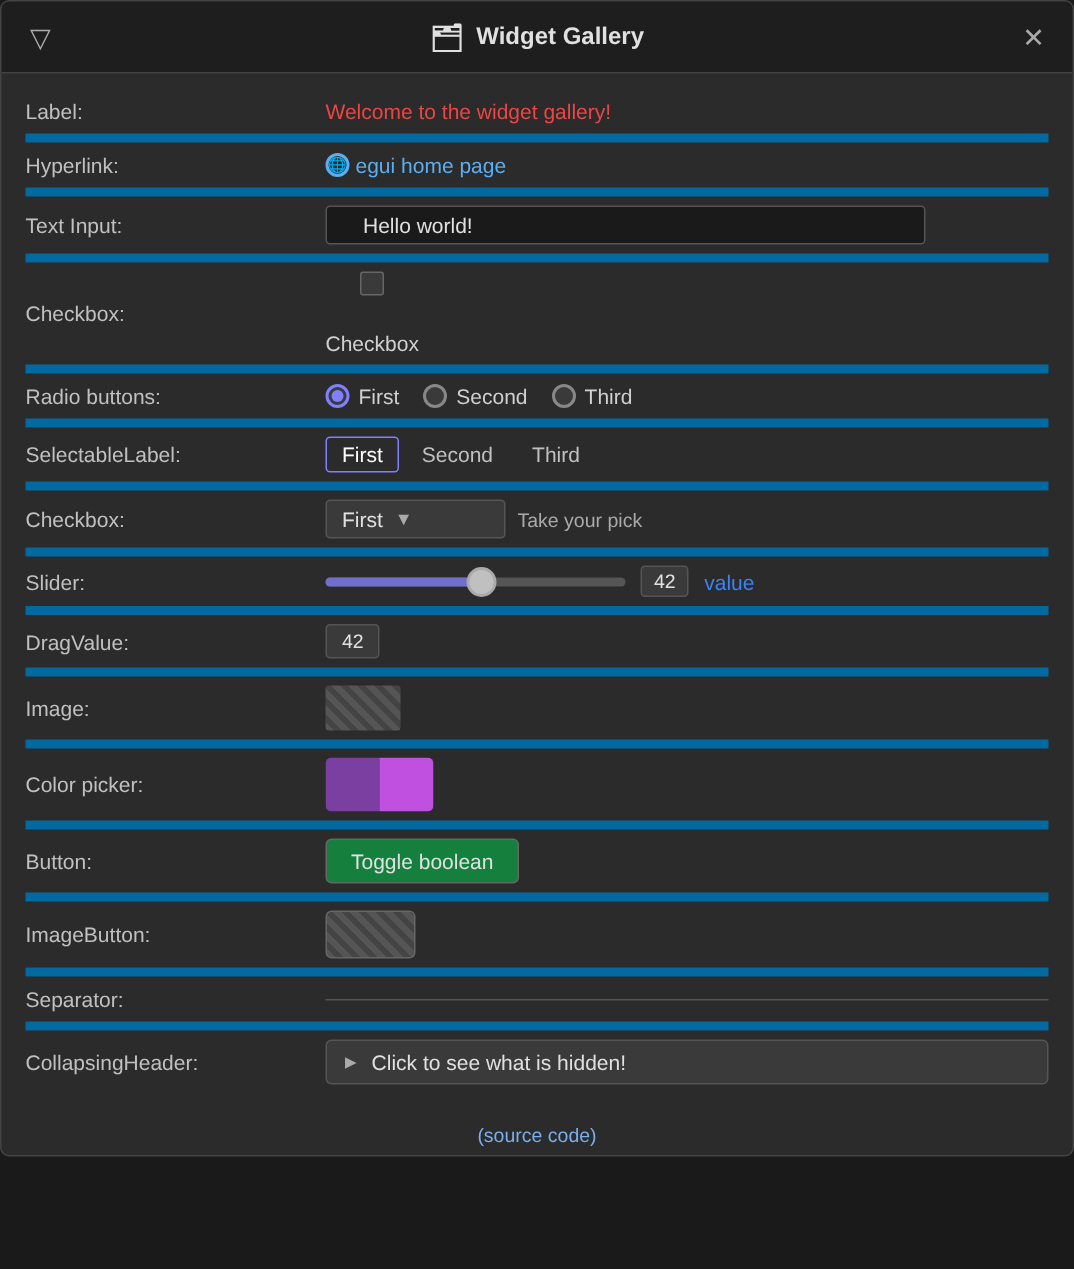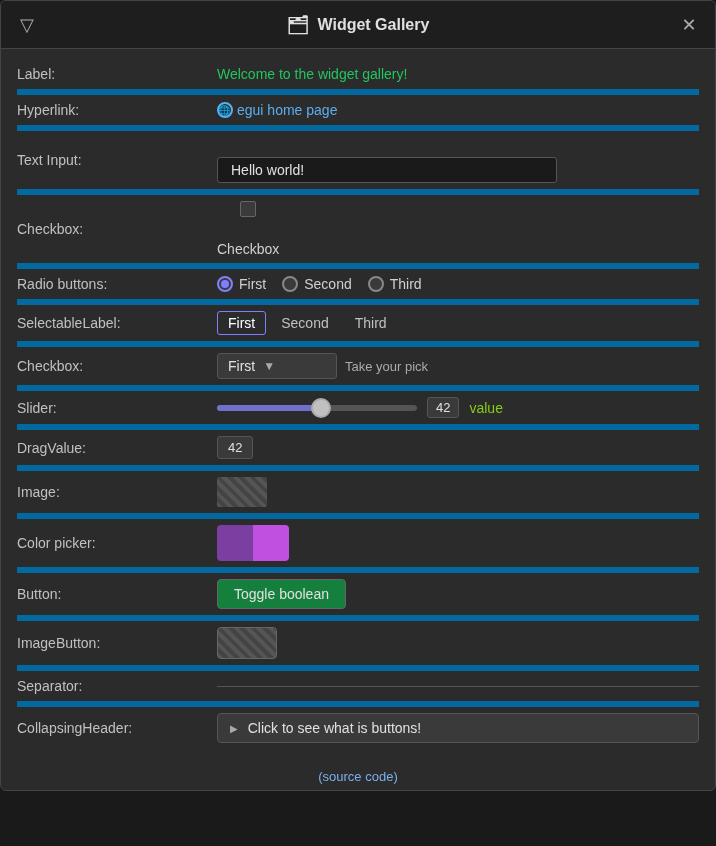--- a/index.html
+++ b/index.html
@@ -87,21 +87,21 @@
     }
     .value-col {
       display: flex;
       align-items: center;
       flex: 1;
       gap: 8px;
       flex-wrap: wrap;
     }
     
     .static-text {
-      color: #22c55e;
+      color: #ef4444;
     }
     
     .hyperlink {
       color: #5baef0;
       text-decoration: none;
       display: flex;
       align-items: center;
       gap: 4px;
     }
     .globe-icon {
@@ -114,25 +114,24 @@
       justify-content: center;
       font-size: 10px;
       color: #5baef0;
     }
     
     .text-input {
       background: #1a1a1a;
       border: 1px solid #555;
       border-radius: 3px;
       color: #e0e0e0;
-      padding: 4px 13px;
-      font-size: 14px;
-      width: 340px;
+      padding: 4px 24px;
+      font-size: 14px;
+      width: 400px;
       outline: none;
-      margin-top: 20px;
     }
     
     .checkbox-container {
       display: flex;
       align-items: center;
       gap: 24px;
       cursor: pointer;
       flex-direction: column;
     }
     .custom-checkbox {
@@ -252,21 +251,21 @@
     }
     .slider-value-box {
       background: #3a3a3a;
       border: 1px solid #555;
       border-radius: 3px;
       padding: 2px 8px;
       font-size: 13px;
       color: #e0e0e0;
     }
     .slider-label {
-      color: #84cc16;
+      color: #3b82f6;
       text-align: center;
     }
     
     .drag-value {
       background: #3a3a3a;
       border: 1px solid #555;
       border-radius: 3px;
       padding: 3px 10px;
       font-size: 13px;
       color: #e0e0e0;
@@ -519,21 +518,21 @@
       <div class="value-col">
         <div class="separator-line"></div>
       </div>
     </div>
 
     <div class="row">
       <div class="label-col">CollapsingHeader:</div>
       <div class="value-col">
         <div class="collapsing-header">
           <span class="tri-icon">▶</span>
-          <span>Click to see what is buttons!</span>
+          <span>Click to see what is hidden!</span>
         </div>
       </div>
     </div>
 
   </div>
 
   <div class="source-link-row">
     <a class="source-link" href="#">(source code)</a>
   </div>
 </div>

